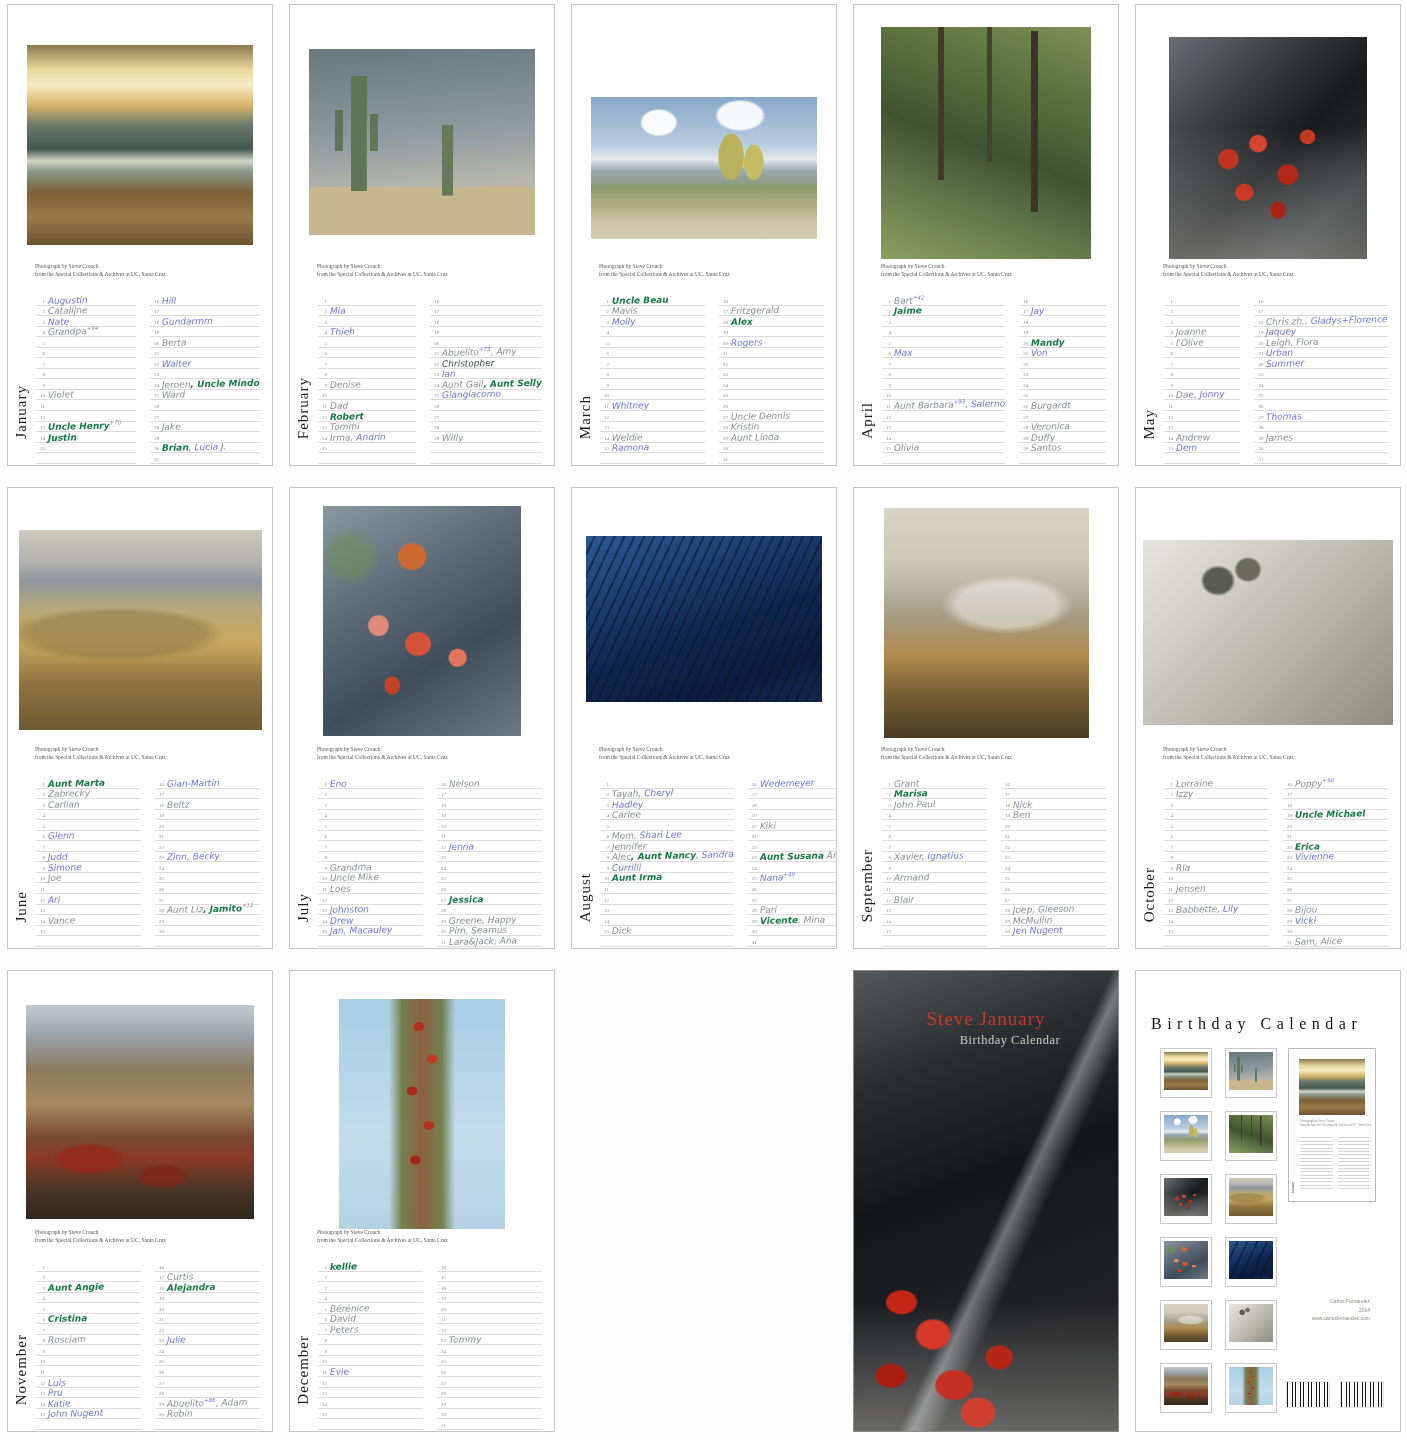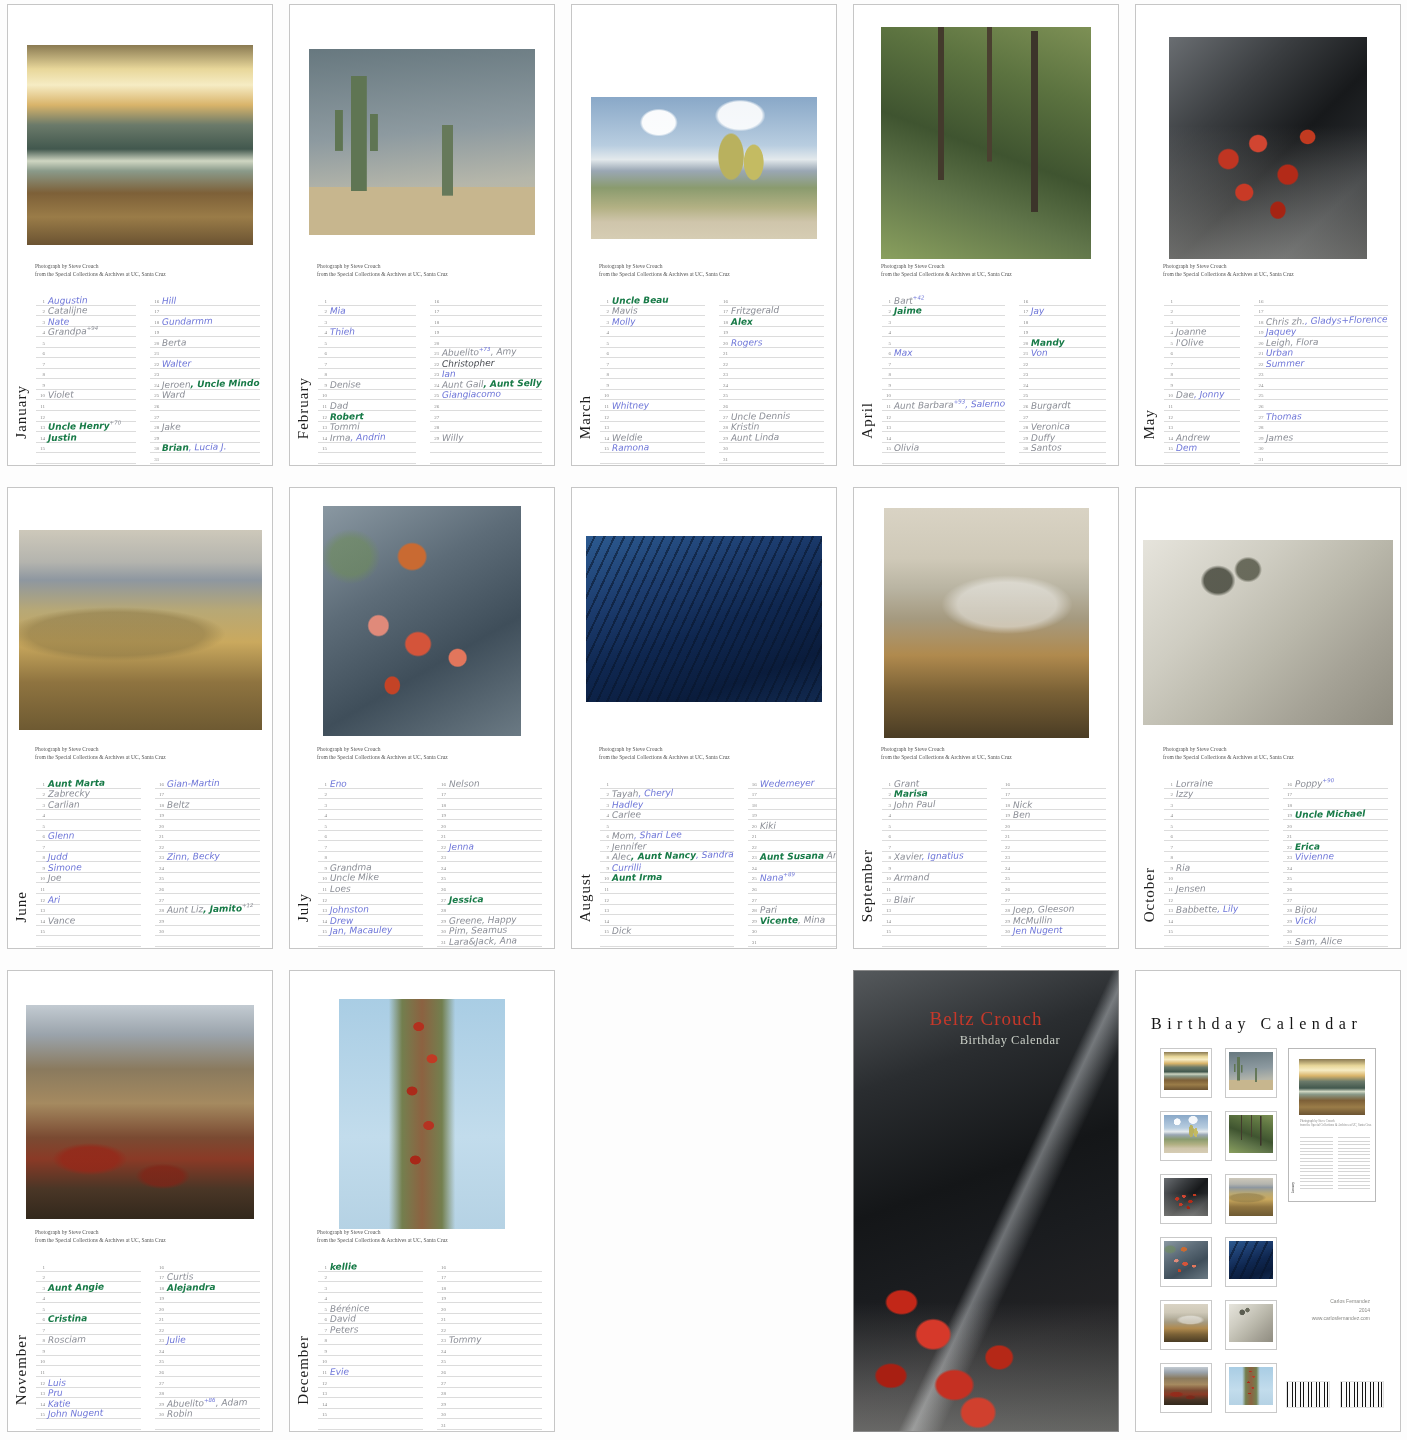--- a/index.html
+++ b/index.html
@@ -1581,21 +1581,21 @@
             <span class="num">31</span>
           </div>
         </div>
       </div>
       <div class="month-label">December</div>
     </section>
     <div class="spacer" id="spacer"></div>
 
   <section class="page cover">
     <div class="cover-photo"></div>
-    <div class="cover-title">Beltz Crouch</div>
+    <div class="cover-title">Steve January</div>
     <div class="cover-subtitle">Birthday Calendar</div>
   </section>
 
   <section class="page back">
     <div class="back-title">Birthday Calendar</div>
     <div class="thumb-grid" id="thumb-grid">
         <div class="thumb">
           <div class="tph ph-jan" title="Sunset over ocean beach"></div>
         </div>
         <div class="thumb">

